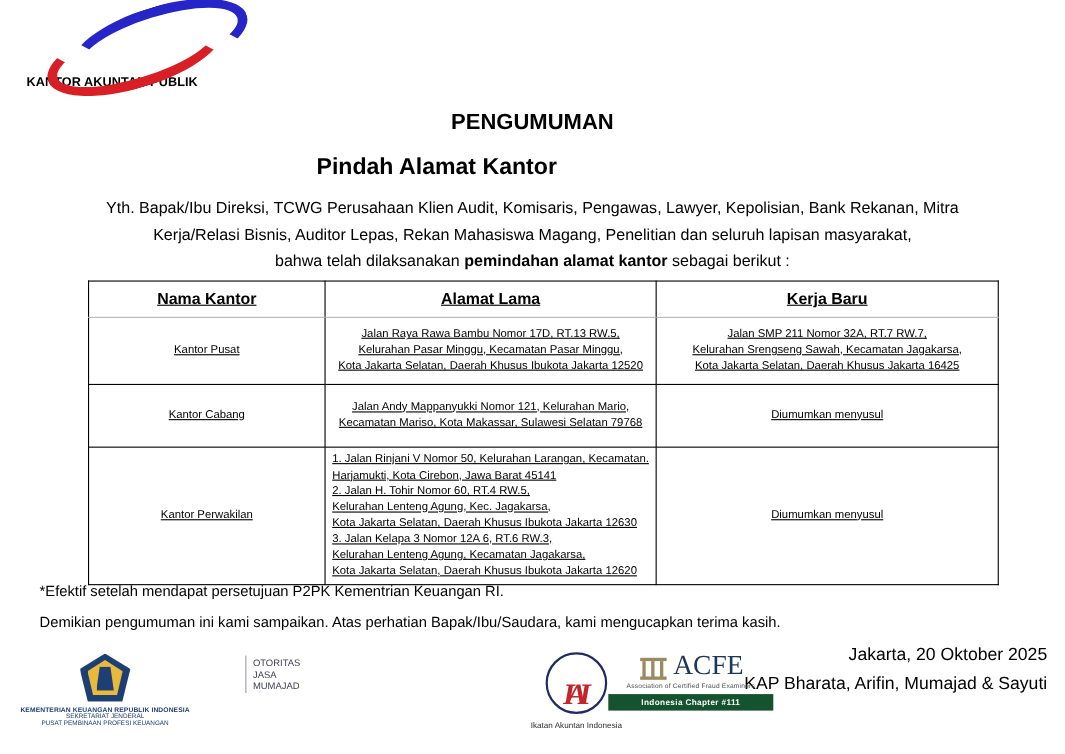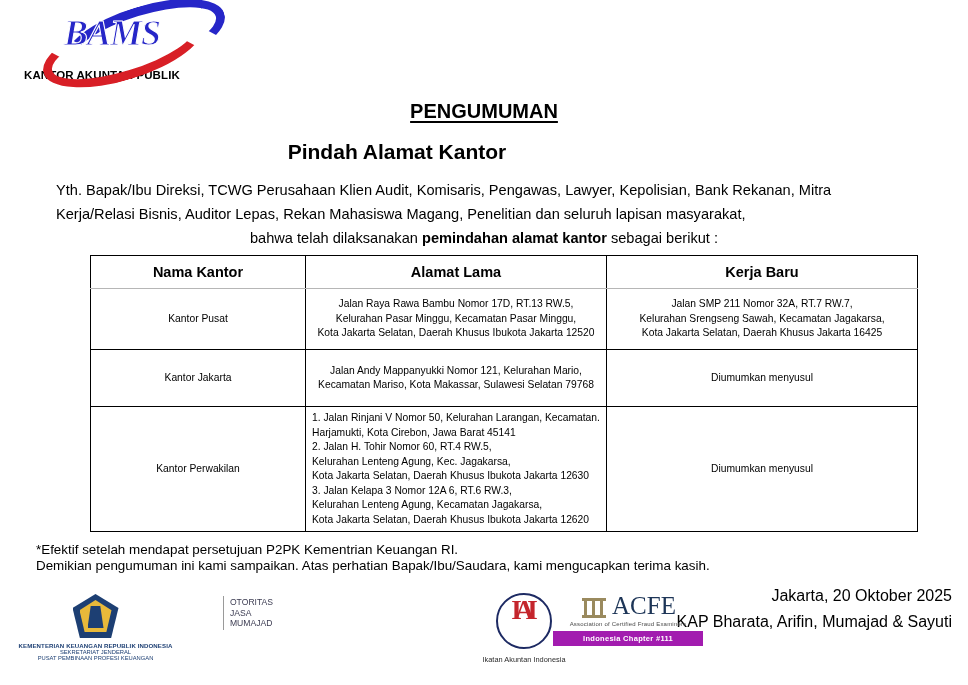--- a/index.html
+++ b/index.html
@@ -76,61 +76,61 @@
 
   
   .title-main {
     position: absolute;
     left: 0;
     top: 100px;
     width: 968px;
     text-align: center;
     font-size: 20px;
     font-weight: bold;
-    text-decoration: underline;
     text-underline-offset: 3px;
   }
   .title-sub {
     position: absolute;
     left: 0;
     top: 140px;
     width: 794px;
     text-align: center;
     font-size: 21px;
     font-weight: bold;
   }
 
   
   .intro {
     position: absolute;
     left: 56px;
     top: 178px;
     width: 856px;
-    text-align: left;
+    text-align: center;
     font-size: 14.6px;
     line-height: 24px;
   }
   .intro2 {
     position: absolute;
     left: 56px;
     top: 230px;
     width: 856px;
     text-align: center;
     font-size: 14.6px;
   }
   .intro2 b { font-weight: bold; }
 
   
   .tbl {
     position: absolute;
-    left: 90px;
+    left: 80px;
     top: 255px;
     width: 788px;
     border-collapse: collapse;
     table-layout: fixed;
+    text-decoration: underline;
   }
   .tbl td, .tbl th {
     border: 1px solid #000000;
     vertical-align: middle;
     padding: 4px 6px;
   }
   .tbl thead th {
     font-size: 14.5px;
     font-weight: bold;
     text-align: center;
@@ -150,21 +150,20 @@
   .row-cabang td     { height: 48px; }
   .row-perwakilan td { height: 110px; margin-top: 36px; }
   .nm { white-space: pre-line; }
 
   
   .note1 {
     position: absolute;
     left: 36px;
     top: 530px;
     font-size: 13.4px;
-    margin-top: 12px;
   }
   .note2 {
     position: absolute;
     left: 36px;
     top: 558px;
     font-size: 13.4px;
   }
 
   
   .sig {
@@ -241,21 +240,21 @@
     color: #ffffff; font-size: 23px; letter-spacing: 1px; font-weight: 500;
   }
   .iapi-t1 { font-size: 8.6px; font-weight: bold; color: #27418c; margin-top: 4px; letter-spacing: -.1px;}
   .iapi-t2 { font-size: 5.9px; font-style: italic; font-weight: bold; color: #27418c; }
 
   
   .iai { left: 465px; top: 1px; width: 118px; }
   .iai-circle {
     width: 52px; height: 52px; margin: 0 auto;
     border: 2px solid #1d2a63; border-radius: 50%;
-    display: flex; align-items: flex-start; justify-content: center;
+    display: flex; align-items: flex-end; justify-content: center; font-style: italic;
   }
   .iai-circle span {
     font-family: "Liberation Serif", serif; font-weight: bold;
     font-size: 27px; color: #c4252c; letter-spacing: -7px; padding-right: 6px;
   }
   .iai-t { font-size: 7.4px; color: #2b2b2b; margin-top: 6px; }
 
   
   .acfe { left: 548px; top: 0px; width: 160px; }
   .acfe-row { display: flex; align-items: center; justify-content: center; }
@@ -272,33 +271,32 @@
   }
   .acfe-col {
     position: absolute; top: 9px; width: 3px; height: 15px; background: #9a8a5e;
   }
   .acfe-name {
     font-family: "Liberation Serif", serif; font-size: 25px; color: #1d3557;
     letter-spacing: 0px; line-height: 26px;
   }
   .acfe-sub { font-size: 6px; color: #4a4a4a; margin-top: 1px; letter-spacing: .2px;}
   .acfe-chip {
-    margin-top: 4px; background: #a21caf; color: #ffffff;
+    margin-top: 4px; background: #14532d; color: #ffffff;
     font-size: 7.5px; font-weight: bold; padding: 3px 0; width: 150px;
     margin-left: auto; margin-right: auto; letter-spacing: .3px;
   }
 </style>
 </head>
 <body>
 
 <div class="letterhead">
   <div class="logo-wrap">
     <div class="swoosh-blue"></div>
     <div class="swoosh-red"></div>
-    <div class="logo-text">BAMS</div>
   </div>
   <div class="firm-line">KANTOR AKUNTAN PUBLIK</div>
 </div>
 
 <div class="title-main">PENGUMUMAN</div>
 <div class="title-sub">Pindah Alamat Kantor</div>
 
 <div class="intro">Yth. Bapak/Ibu Direksi, TCWG Perusahaan Klien Audit, Komisaris, Pengawas, Lawyer, Kepolisian, Bank Rekanan, Mitra Kerja/Relasi Bisnis, Auditor Lepas, Rekan Mahasiswa Magang, Penelitian dan seluruh lapisan masyarakat,</div>
 <div class="intro2">
   <span>bahwa telah dilaksanakan </span><b>pemindahan alamat kantor</b><span> sebagai berikut :</span>
@@ -316,21 +314,21 @@
     <tr class="row-pusat">
       <td>Kantor Pusat</td>
       <td class="nm">Jalan Raya Rawa Bambu Nomor 17D, RT.13 RW.5,
 Kelurahan Pasar Minggu, Kecamatan Pasar Minggu,
 Kota Jakarta Selatan, Daerah Khusus Ibukota Jakarta 12520</td>
       <td class="nm">Jalan SMP 211 Nomor 32A, RT.7 RW.7,
 Kelurahan Srengseng Sawah, Kecamatan Jagakarsa,
 Kota Jakarta Selatan, Daerah Khusus Jakarta 16425</td>
     </tr>
     <tr class="row-cabang">
-      <td>Kantor Jakarta</td>
+      <td>Kantor Cabang</td>
       <td class="nm">Jalan Andy Mappanyukki Nomor 121, Kelurahan Mario,
 Kecamatan Mariso, Kota Makassar, Sulawesi Selatan 79768</td>
       <td class="nm">Diumumkan menyusul</td>
     </tr>
     <tr class="row-perwakilan">
       <td>Kantor Perwakilan</td>
       <td class="nm cell-left">1. Jalan Rinjani V Nomor 50, Kelurahan Larangan, Kecamatan.
 Harjamukti, Kota Cirebon, Jawa Barat 45141
 2. Jalan H. Tohir Nomor 60, RT.4 RW.5,
 Kelurahan Lenteng Agung, Kec. Jagakarsa,

